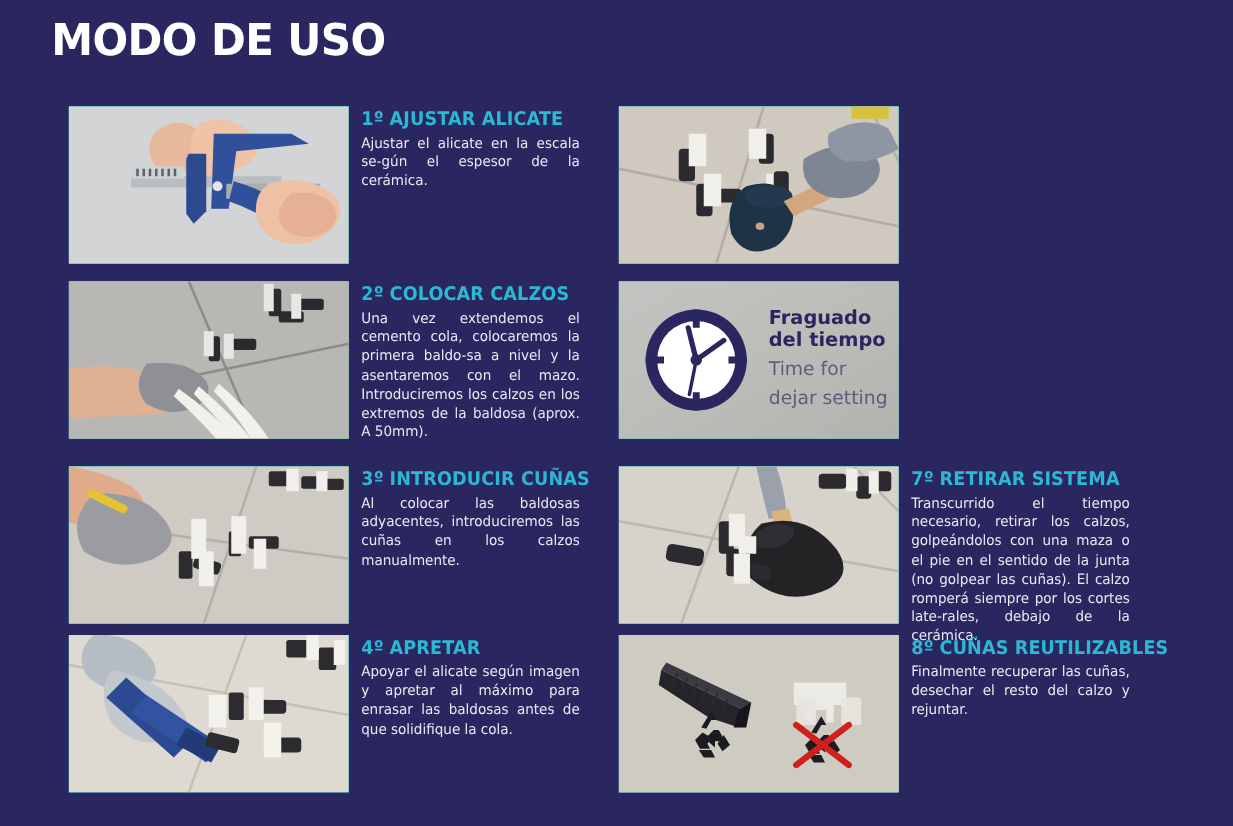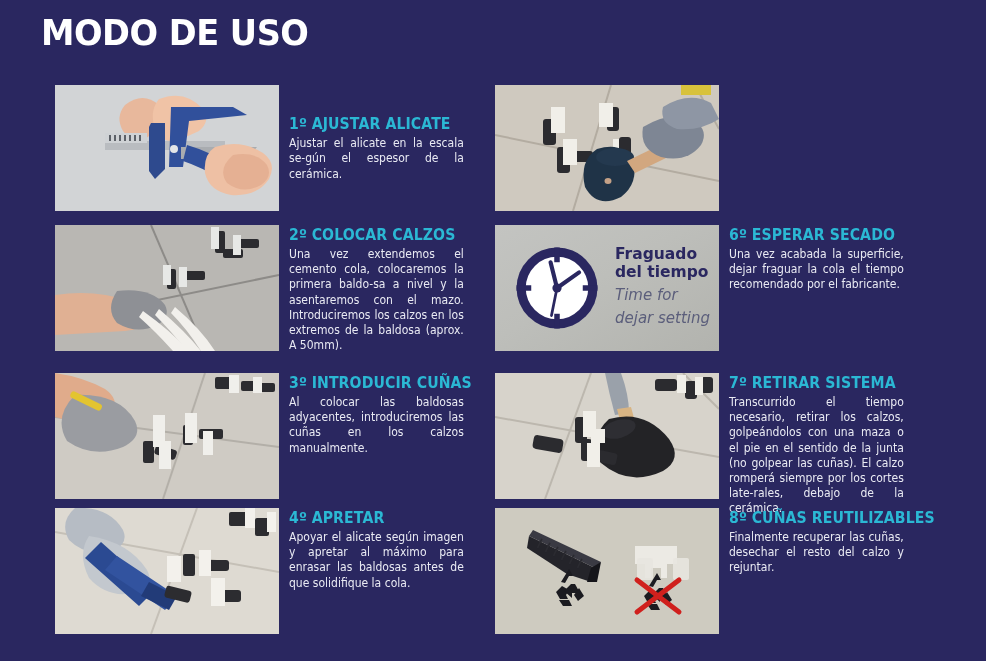--- a/index.html
+++ b/index.html
@@ -89,21 +89,21 @@
     color: #e9eaf3;
     text-align: justify;
     width: 184px;
     font-family: "DejaVu Sans", sans-serif;
     transform: scaleX(0.95);
     transform-origin: left top;
     hyphens: manual;
   }
 
   
-  .r1 { top: 10px; align-items: center; }
+  .r1 { top: 10px; }
   .r2 { top: 150px; }
   .r3 { top: 298px; }
   .r4 { top: 433px; }
 
   
   .clock-panel {
     width: 100%;
     height: 100%;
     background: linear-gradient(150deg, #c3c4c1 0%, #bdbeba 45%, #b2b3ae 100%);
     display: flex;
@@ -125,21 +125,20 @@
   .clock-es {
     font-size: 15.5px;
     font-weight: bold;
     color: #2a2760;
     line-height: 18px;
     font-family: "DejaVu Sans", sans-serif;
   }
   .clock-en {
     margin-top: 5px;
     font-size: 15px;
-    font-style: italic;
     color: #5b5e7b;
     line-height: 18px;
     font-family: "DejaVu Sans", sans-serif;
   }
 
   
   .recycle-panel {
     width: 100%;
     height: 100%;
     background: #cfcdc2;
@@ -362,26 +361,20 @@
             <line x1="50" y1="50" x2="44" y2="80" stroke="#2a2760" stroke-width="3" stroke-linecap="round"></line>
             <circle cx="50" cy="50" r="5" fill="#2a2760"></circle>
           </svg>
           <div class="clock-labels">
             <div class="clock-es">Fraguado</div>
             <div class="clock-es">del tiempo</div>
             <div class="clock-en">Time for</div>
             <div class="clock-en">dejar setting</div>
           </div>
         </div>
-      </div>
-      <div class="step-text">
-        <div class="step-head">
-          <span class="step-num">6º</span><span>ESPERAR SECADO</span>
-        </div>
-        <div class="step-body">Una vez acabada la superficie, dejar fraguar la cola el tiempo recomendado por el fabricante.</div>
       </div>
     </div>
 
     <div class="step r3">
       <div class="thumb">
         <svg class="thumb-svg" viewBox="0 0 224 126" preserveAspectRatio="none">
           <rect width="224" height="126" fill="#d7d3cb"></rect>
           <path d="M0 44 L224 84" stroke="#bcb7ae" stroke-width="2" fill="none"></path>
           <path d="M96 0 L50 126" stroke="#bcb7ae" stroke-width="2" fill="none"></path>
           <path d="M188 0 L224 36" stroke="#bcb7ae" stroke-width="2" fill="none"></path>

